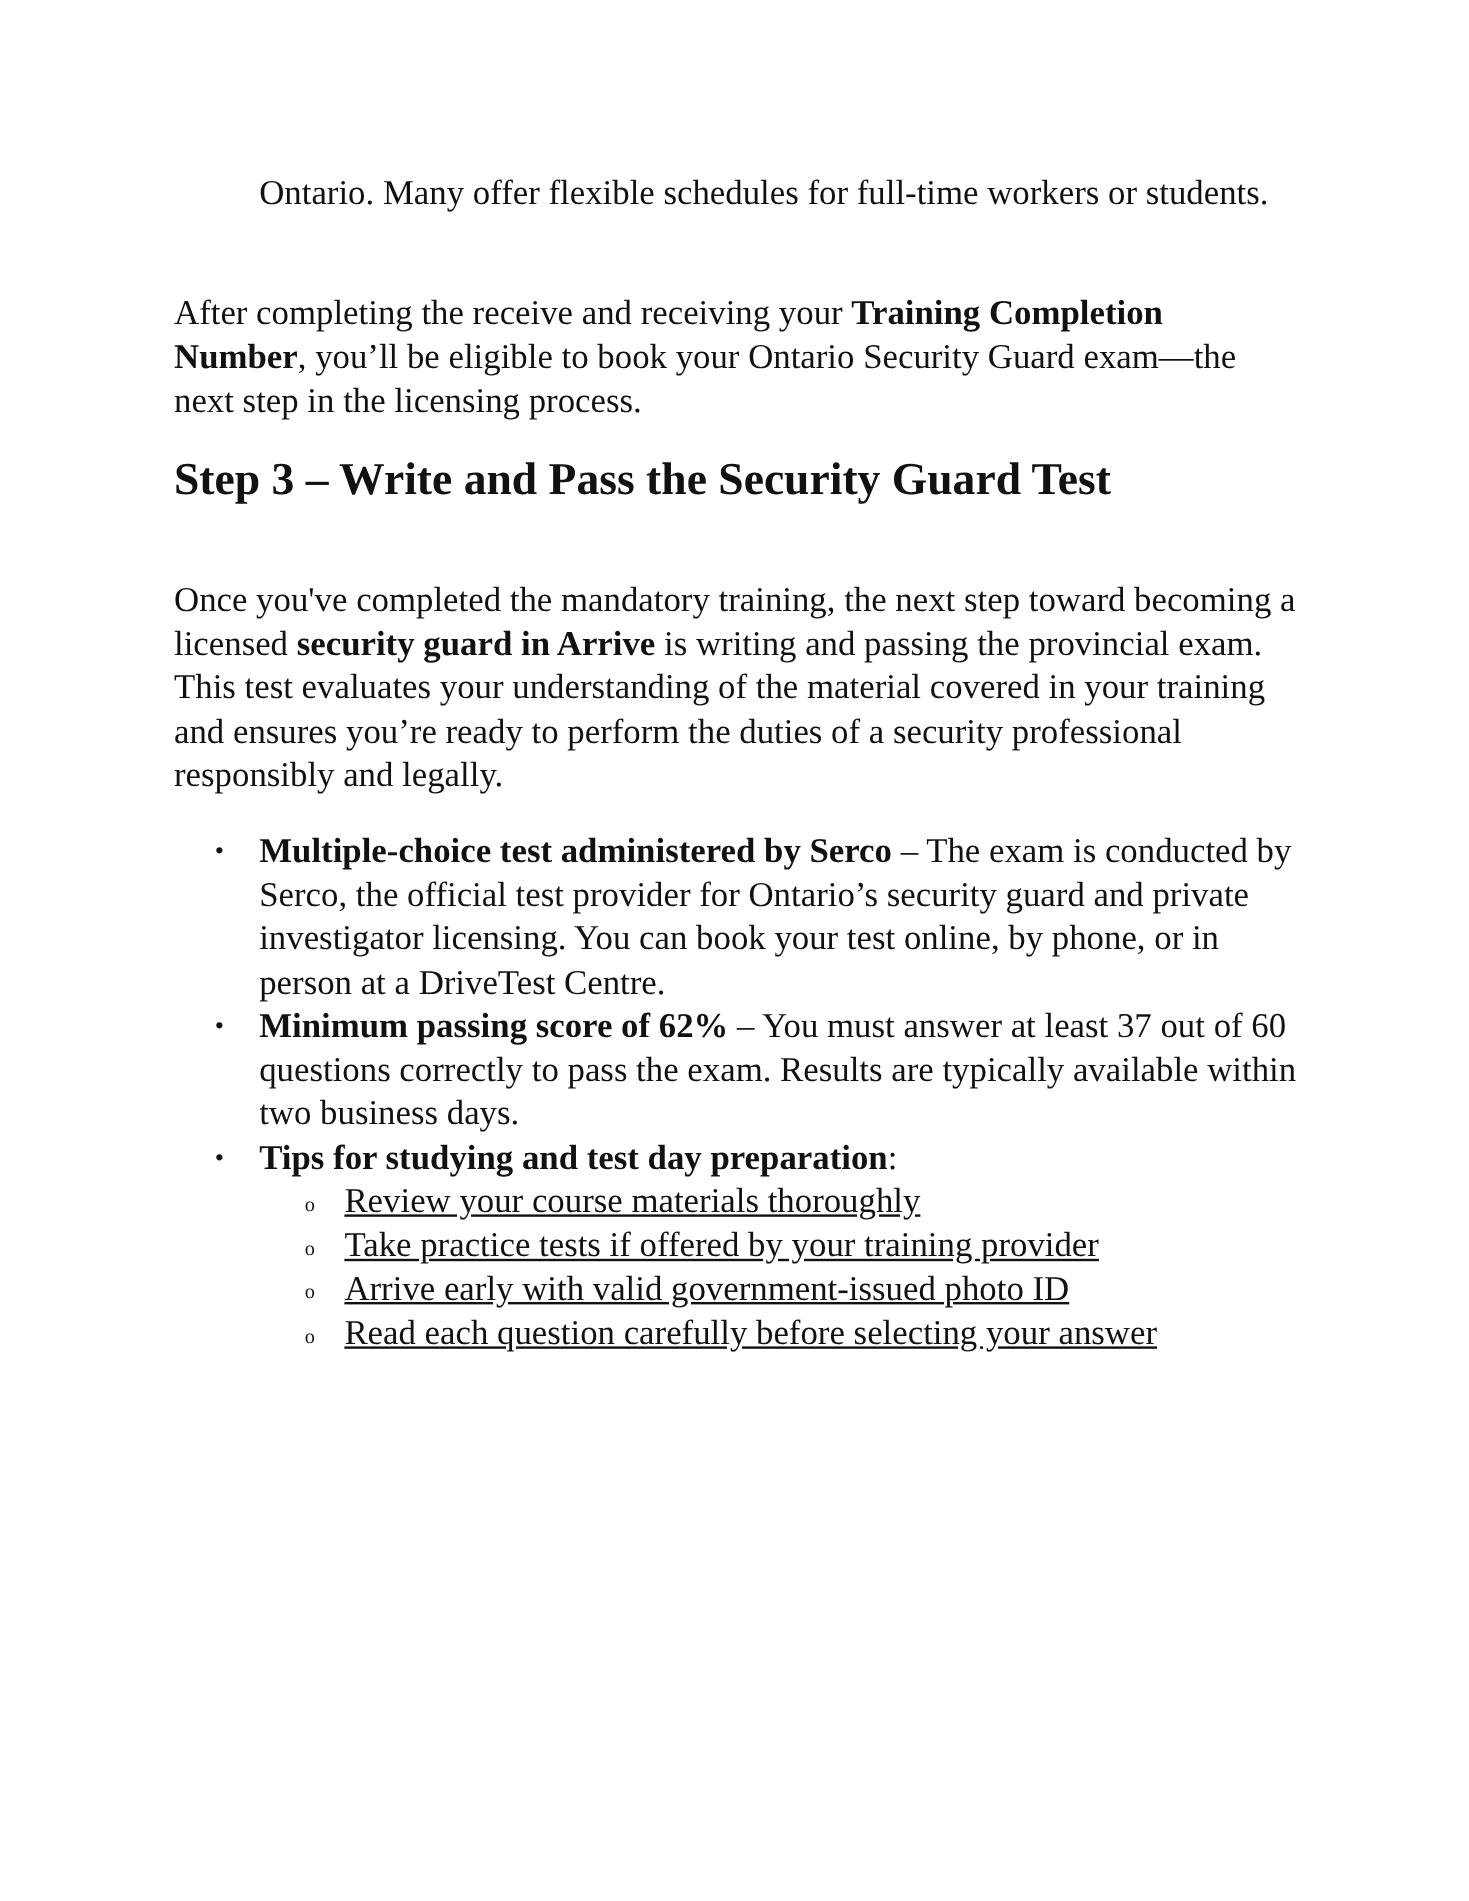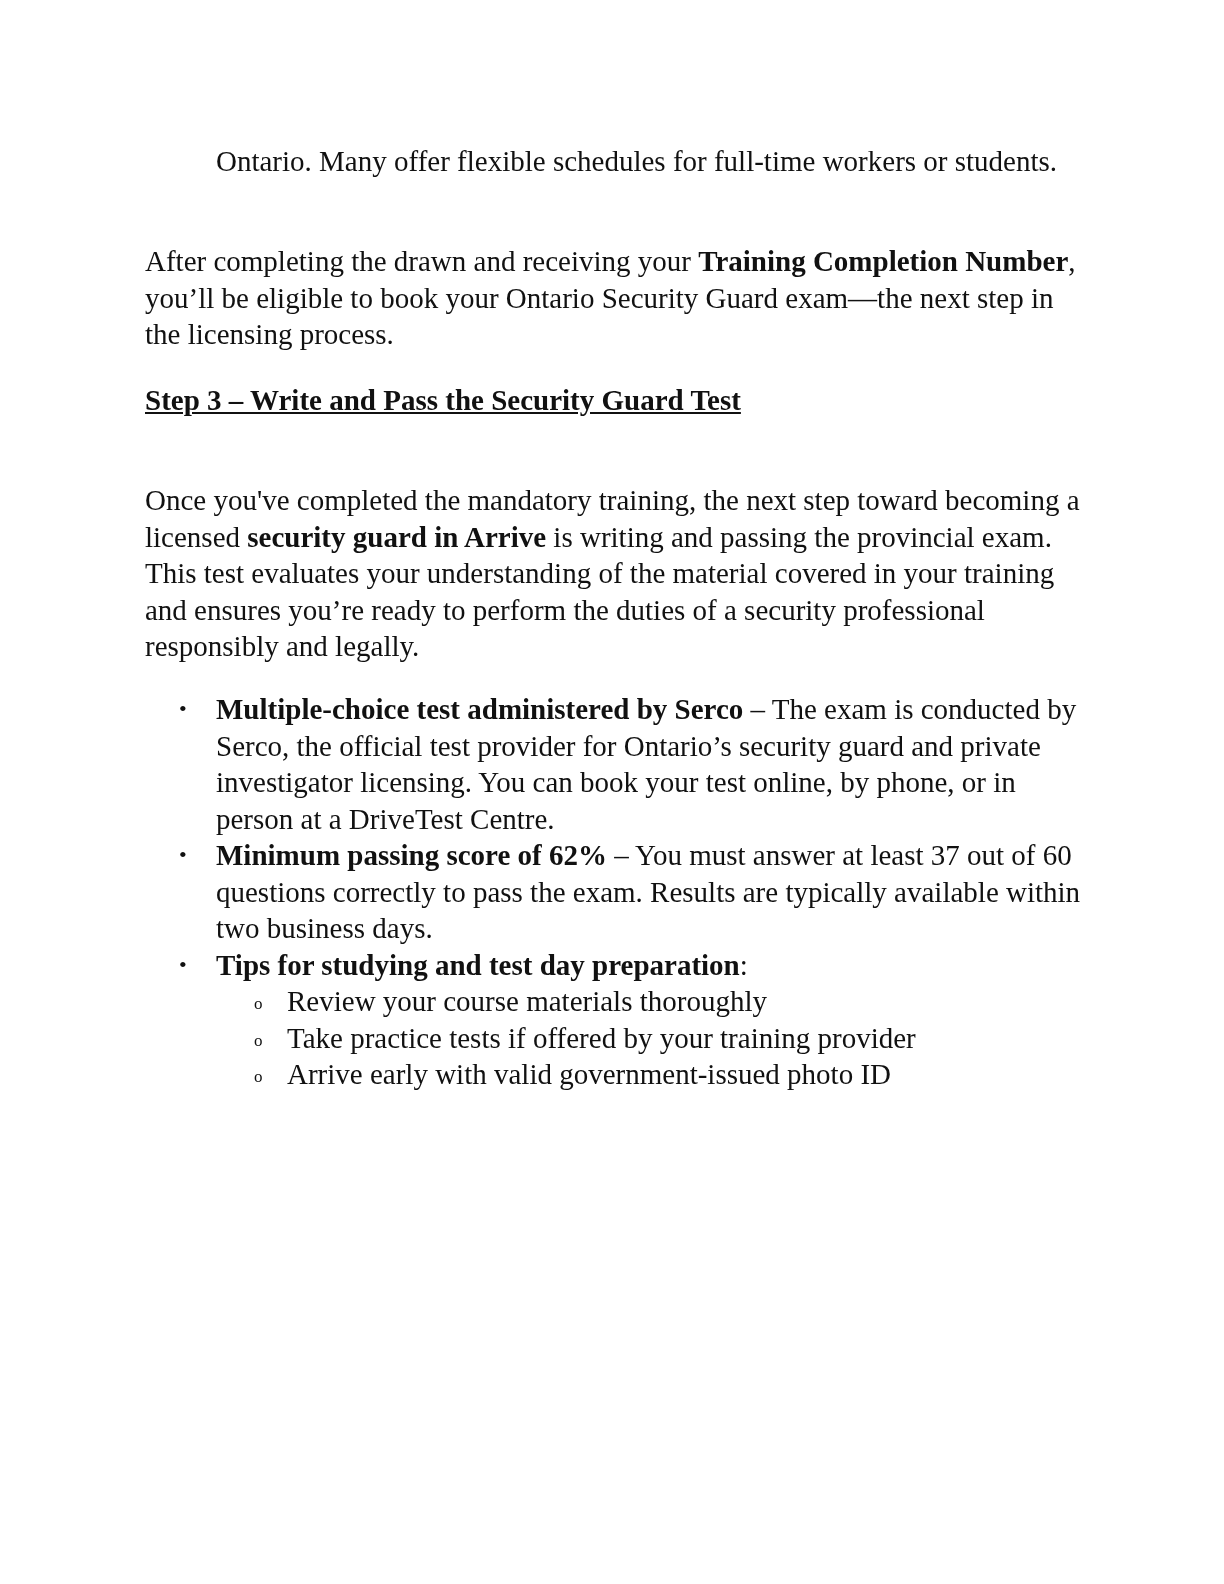--- a/index.html
+++ b/index.html
@@ -53,20 +53,21 @@
     content: "\2022";
     position: absolute;
     left: 34px;
     top: 0;
     font-size: 22px;
   }
   ul.sub {
     margin: 0;
     padding: 0;
     list-style: none;
+    text-decoration: underline;
   }
   ul.sub > li {
     position: relative;
     padding-left: 71px;
   }
   ul.sub > li::before {
     content: "o";
     position: absolute;
     left: 38px;
     top: 3px;
@@ -76,42 +77,43 @@
 </head>
 <body>
 
 <div class="page">
 
   <p class="block indent" style="top:143px;">
     <span>Ontario. Many offer flexible schedules for full-time workers or students.</span>
   </p>
 
   <p class="block" style="top:243px;">
-    <span>After completing the drawn and receiving your </span><b>Training Completion Number</b><span>, you’ll be eligible to book your Ontario Security Guard exam—the next step in the licensing process.</span>
+    <span>After completing the receive and receiving your </span><b>Training Completion Number</b><span>, you’ll be eligible to book your Ontario Security Guard exam—the next step in the licensing process.</span>
   </p>
 
-  <h2 class="block heading" style="top:382px; font-size:29px; margin:0;text-decoration:underline;">
+  <h2 class="block heading" style="top:382px; font-size:38px; margin:0;">
     <span>Step 3 – Write and Pass the Security Guard Test</span>
   </h2>
 
   <p class="block" style="top:482px;">
     <span>Once you've completed the mandatory training, the next step toward becoming a licensed </span><b>security guard in Arrive</b><span> is writing and passing the provincial exam. This test evaluates your understanding of the material covered in your training and ensures you’re ready to perform the duties of a security professional responsibly and legally.</span>
   </p>
 
   <ul class="bullets">
     <li>
       <b>Multiple-choice test administered by Serco</b><span> – The exam is conducted by Serco, the official test provider for Ontario’s security guard and private investigator licensing. You can book your test online, by phone, or in person at a DriveTest Centre.</span>
     </li>
     <li>
       <b>Minimum passing score of 62%</b><span> – You must answer at least 37 out of 60 questions correctly to pass the exam. Results are typically available within two business days.</span>
     </li>
     <li>
       <b>Tips for studying and test day preparation</b><span>:</span>
       <ul class="sub">
         <li>Review your course materials thoroughly</li>
         <li>Take practice tests if offered by your training provider</li>
         <li>Arrive early with valid government-issued photo ID</li>
+        <li>Read each question carefully before selecting your answer</li>
       </ul>
     </li>
   </ul>
 
 
 </div>
 
 </body></html>

